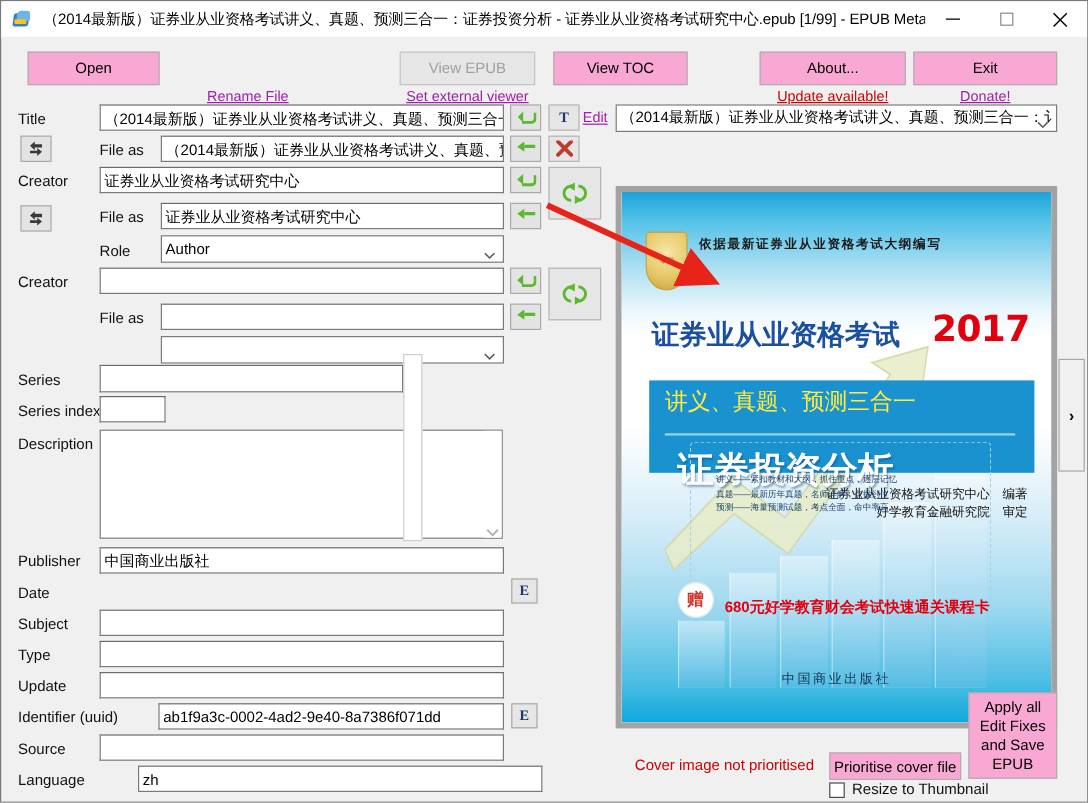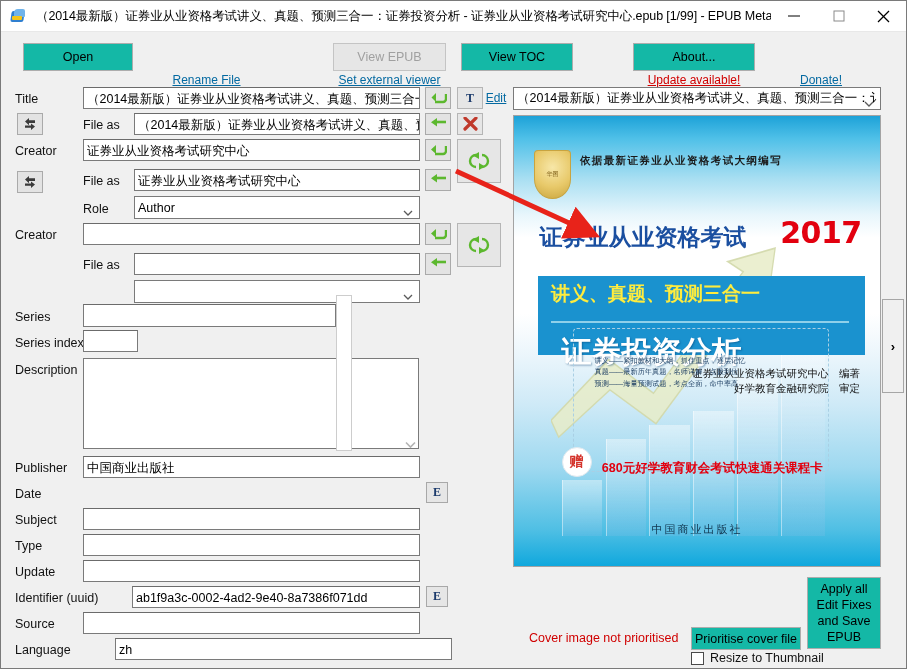--- a/index.html
+++ b/index.html
@@ -49,28 +49,28 @@
   }
   .wbtn {
     width: 45px; height: 30px; display: flex; align-items: center;
     justify-content: center; flex: 0 0 auto; color: #000;
   }
   .wbtn svg { display: block; }
 
   
   .tbtn {
     position: absolute; height: 28px;
-    background: #14b8a6; border: 1px solid #adadad;
+    background: #f9a8d4; border: 1px solid #adadad;
     font-size: 12.5px; color: #000;
     display: flex; align-items: center; justify-content: center;
     font-family: "Liberation Sans", sans-serif;
   }
   .tbtn.disabled { color: #a0a0a0; background:#e6e6e6; border-color:#c4c4c4; }
   .link {
-    position: absolute; font-size: 12px; color: #0369a1;
+    position: absolute; font-size: 12px; color: #a21caf;
     text-decoration: underline; white-space: nowrap; text-align: center;
     cursor: pointer;
   }
   .link.red { color: #d00000; }
 
   
   .lbl {
     position: absolute; font-size: 12.5px; color: #111;
     white-space: nowrap; line-height: 16px;
   }
@@ -114,21 +114,21 @@
   .ebtn {
     position: absolute; background: #e6e6e6; border: 1px solid #a8a8a8;
     display:flex; align-items:center; justify-content:center;
     font-family: "Liberation Serif", serif; font-weight: bold;
     font-size: 12px; color: #1b3a6b;
   }
 
   
   #coverbox {
     position: absolute; background: #fff;
-    border: 1px solid #a3a3a3; overflow: hidden;
+    border: 5px solid #a3a3a3; overflow: hidden; margin-top: 40px;
   }
   #cover {
     position: absolute; left: 0; top: 0; width: 100%; height: 100%;
     background: linear-gradient(180deg,
       #1da2d8 0%, #4fc0e8 5%, #a9dff2 14%, #e8f6fc 22%,
       #ffffff 27%, #ffffff 44%,
       #eef7fc 52%, #cfeaf7 64%, #9fd9f0 78%, #4fbfe4 92%, #10a8dd 100%);
     overflow: hidden;
   }
   .cv-badge {
@@ -155,21 +155,21 @@
     position:absolute; right: 5%; top: 22%;
     font-size: 30px; font-weight: bold; color: #e2000f;
     letter-spacing: -0.5px; font-family:"DejaVu Sans", sans-serif;
   }
   .cv-band {
     position:absolute; left: 6.5%; right: 4%; top: 35.5%; height: 17.5%;
     background: #1a92cf;
   }
   .cv-band .s1 {
     position:absolute; left: 4%; top: 7%;
-    font-size: 19px; font-weight: bold; color: #ffec3d; white-space:nowrap;
+    font-size: 19px; font-weight: normal; color: #ffec3d; white-space:nowrap;
   }
   .cv-band .rule {
     position:absolute; left: 4%; right: 5%; top: 57%; height: 2px; background:#8fd0ea;
   }
   .cv-sub {
     position:absolute; left: 13%; top: 48%;
     font-size: 30px; font-weight: bold; color: #ffffff; white-space:nowrap;
     text-shadow: 1px 1px 2px rgba(0,60,110,.45);
   }
   .cv-auth {
@@ -264,20 +264,21 @@
           <line x1="1" y1="1" x2="12" y2="12" stroke="#000" stroke-width="1.2"></line>
           <line x1="12" y1="1" x2="1" y2="12" stroke="#000" stroke-width="1.2"></line>
         </svg>
     </span>
   </div>
 
   <div class="tbtn" style="left:22px;  top:42px; width:110px;">Open</div>
   <div class="tbtn disabled" style="left:332px; top:42px; width:113px;">View EPUB</div>
   <div class="tbtn" style="left:460px; top:42px; width:112px;">View TOC</div>
   <div class="tbtn" style="left:632px; top:42px; width:122px;">About...</div>
+  <div class="tbtn" style="left:760px; top:42px; width:120px;">Exit</div>
 
   <div class="link" style="left:148px; top:72px; width:115px;">Rename File</div>
   <div class="link" style="left:332px; top:72px; width:113px;">Set external viewer</div>
   <div class="link red" style="left:632px; top:72px; width:122px;">Update available!</div>
   <div class="link" style="left:760px; top:72px; width:120px;">Donate!</div>
 
   <div class="lbl" style="left:14px; top:90px;">Title</div>
   <div class="inp cjk" style="left:82px; top:86px; width:337px; height:22px;">（2014最新版）证券业从业资格考试讲义、真题、预测三合一：证券</div>
   <div class="sqbtn" style="left:424px; top:86px; width:26px; height:22px;">
     <svg width="17" height="13" viewBox="0 0 17 13">

